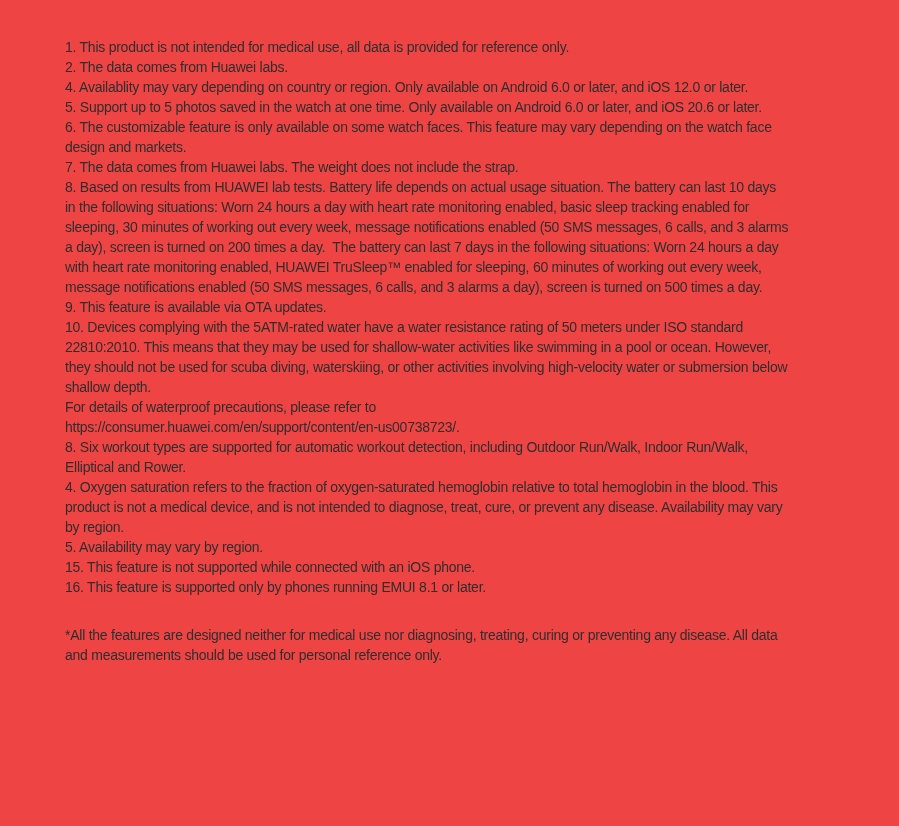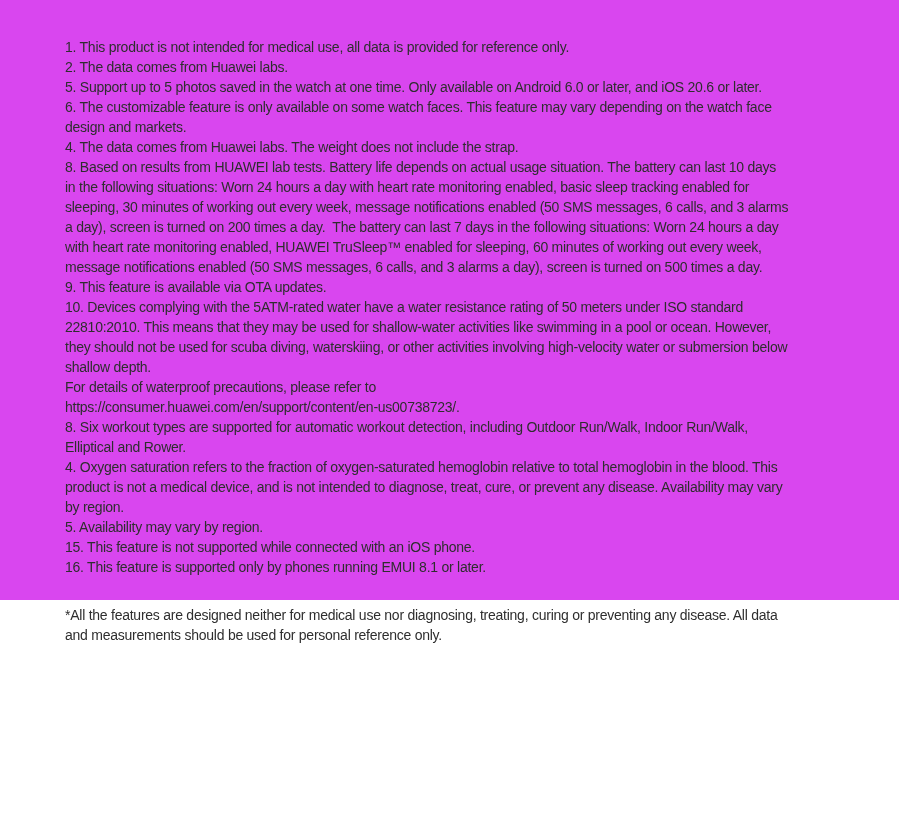--- a/index.html
+++ b/index.html
@@ -7,22 +7,22 @@
     padding: 0;
     background: #ffffff;
   }
   body {
     width: 899px;
     height: 826px;
     overflow: hidden;
   }
   .page {
     width: 899px;
-    height: 600px;
-    background: #d946ef;
+    height: 826px;
+    background: #ef4444;
     box-sizing: border-box;
   }
   .footnotes {
     box-sizing: border-box;
     padding: 37px 56px 0 65px;
     width: 845px;
     font-family: "Liberation Sans", sans-serif;
     font-size: 14px;
     line-height: 20px;
     letter-spacing: -0.25px;
@@ -39,23 +39,24 @@
     margin-top: 28px;
   }
 </style>
 </head>
 <body>
 
 <div class="page">
   <div class="footnotes">
     <p class="note">1. This product is not intended for medical use, all data is provided for reference only.</p>
     <p class="note">2. The data comes from Huawei labs.</p>
+    <p class="note">4. Availablity may vary depending on country or region. Only available on Android 6.0 or later, and iOS 12.0 or later.</p>
     <p class="note">5. Support up to 5 photos saved in the watch at one time. Only available on Android 6.0 or later, and iOS 20.6 or later.</p>
     <p class="note">6. The customizable feature is only available on some watch faces. This feature may vary depending on the watch face design and markets.</p>
-    <p class="note">4. The data comes from Huawei labs. The weight does not include the strap.</p>
+    <p class="note">7. The data comes from Huawei labs. The weight does not include the strap.</p>
     <p class="note">8. Based on results from HUAWEI lab tests. Battery life depends on actual usage situation. The battery can last 10 days in the following situations: Worn 24 hours a day with heart rate monitoring enabled, basic sleep tracking enabled for sleeping, 30 minutes of working out every week, message notifications enabled (50 SMS messages, 6 calls, and 3 alarms a day), screen is turned on 200 times a day.  The battery can last 7 days in the following situations: Worn 24 hours a day with heart rate monitoring enabled, HUAWEI TruSleep™ enabled for sleeping, 60 minutes of working out every week, message notifications enabled (50 SMS messages, 6 calls, and 3 alarms a day), screen is turned on 500 times a day.</p>
     <p class="note">9. This feature is available via OTA updates.</p>
     <p class="note">10. Devices complying with the 5ATM-rated water have a water resistance rating of 50 meters under ISO standard 22810:2010. This means that they may be used for shallow-water activities like swimming in a pool or ocean. However, they should not be used for scuba diving, waterskiing, or other activities involving high-velocity water or submersion below shallow depth.</p>
     <p class="note">For details of waterproof precautions, please refer to</p>
     <p class="note">https://consumer.huawei.com/en/support/content/en-us00738723/.</p>
     <p class="note">8. Six workout types are supported for automatic workout detection, including Outdoor Run/Walk, Indoor Run/Walk, Elliptical and Rower.</p>
     <p class="note">4. Oxygen saturation refers to the fraction of oxygen-saturated hemoglobin relative to total hemoglobin in the blood. This product is not a medical device, and is not intended to diagnose, treat, cure, or prevent any disease. Availability may vary by region.</p>
     <p class="note">5. Availability may vary by region.</p>
     <p class="note">15. This feature is not supported while connected with an iOS phone.</p>
     <p class="note">16. This feature is supported only by phones running EMUI 8.1 or later.</p>

